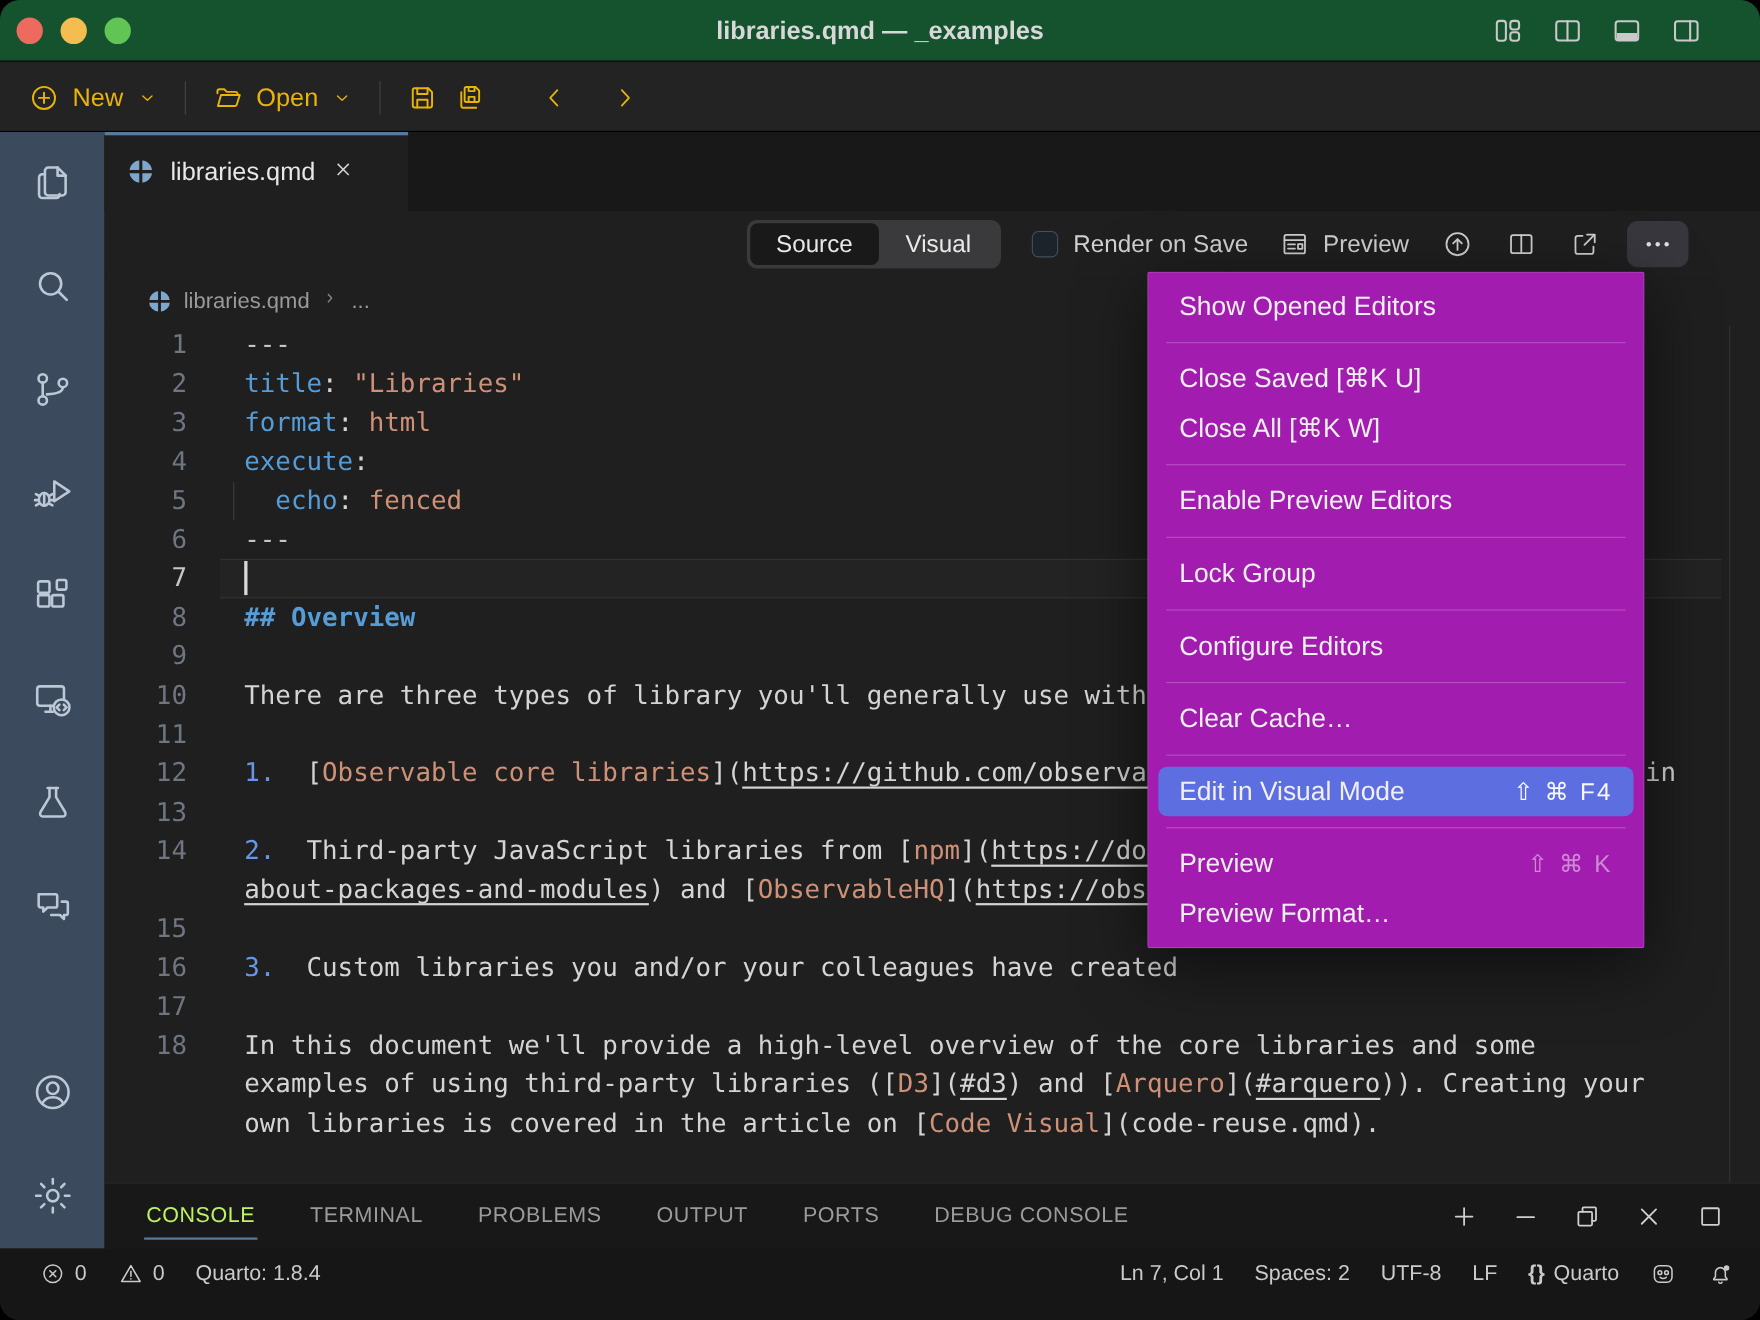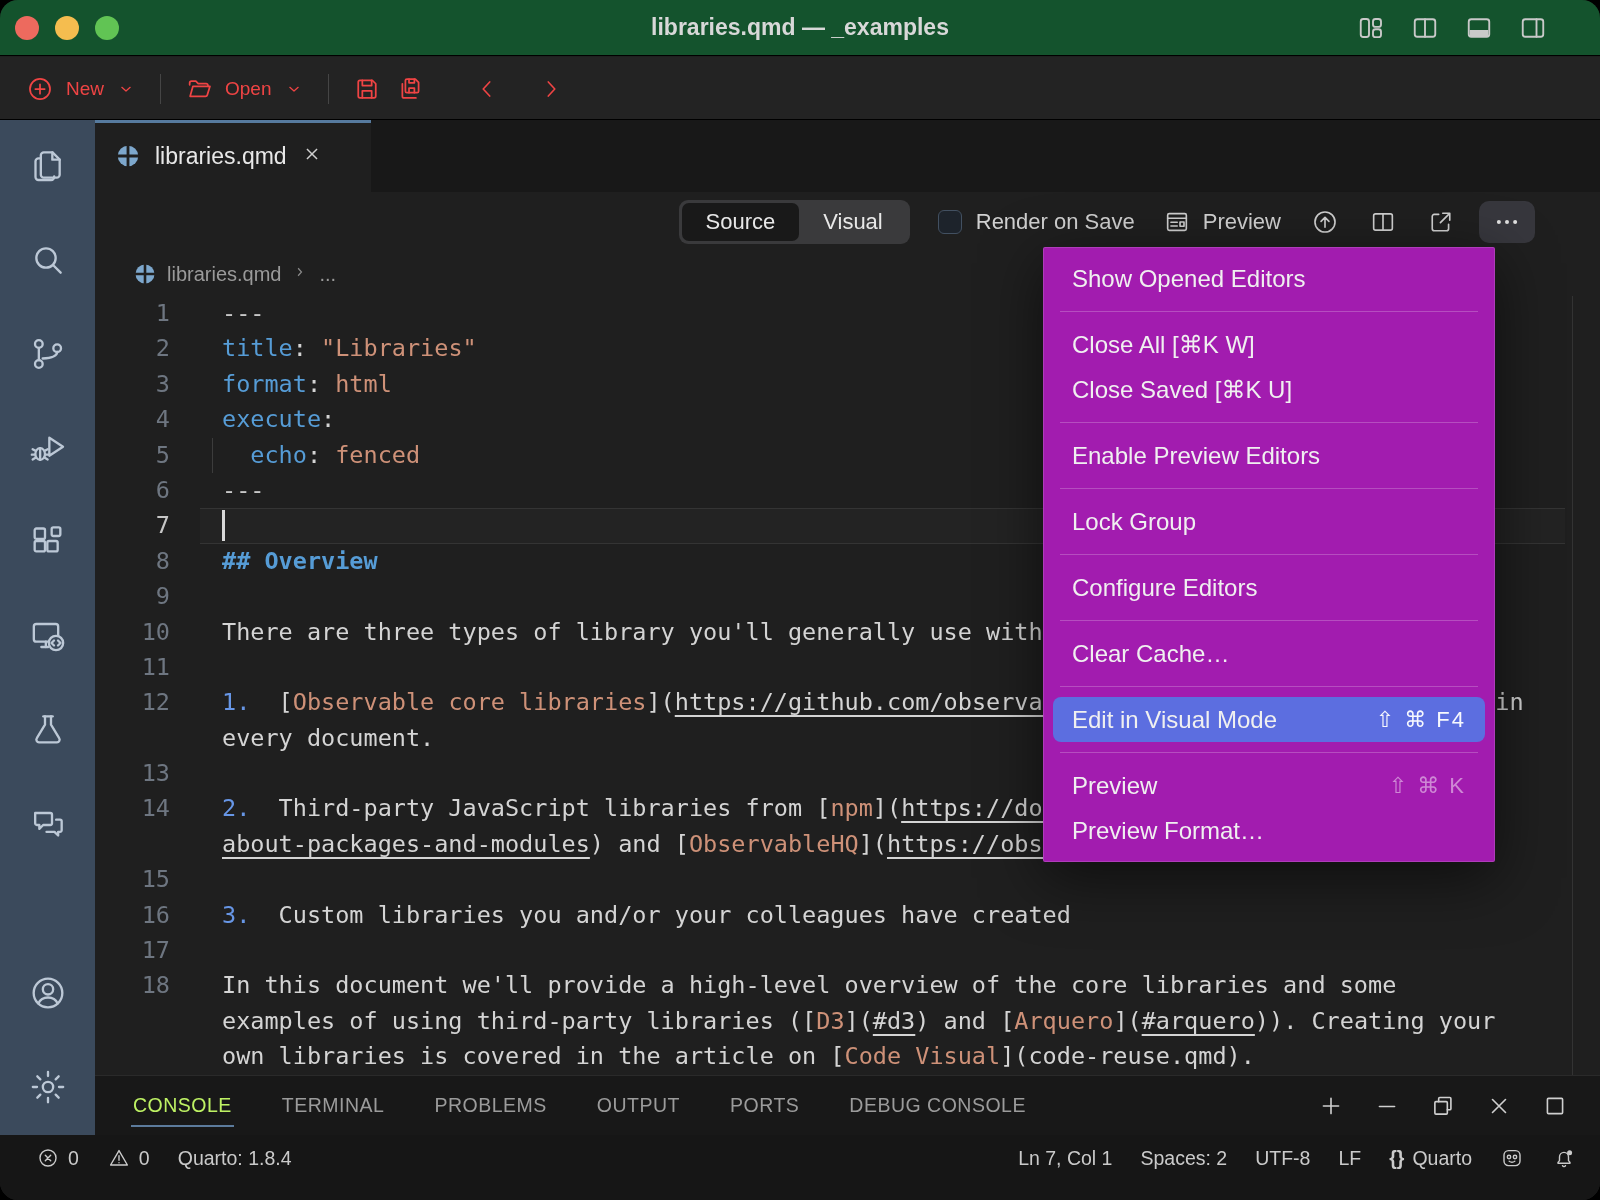--- a/index.html
+++ b/index.html
@@ -18,21 +18,21 @@
   .win-title { position:absolute; left:0; right:0; text-align:center; color:#d8d8d8;
                font-size:23px; font-weight:600; pointer-events:none; }
   .tb-icons { position:absolute; right:52px; top:0; height:56px; display:flex;
               align-items:center; gap:24px; color:#c9c9c9; }
   .tb-icons .i svg { width:30px; height:30px; }
 
   
   .toolbar { position:absolute; left:0; top:57px; width:1600px; height:63px;
              background:#232323; border-bottom:1px solid #000; }
   .tool-left { position:absolute; left:26px; top:0; height:63px; display:flex;
-               align-items:center; gap:16px; color:#ef4444; font-size:19px; }
+               align-items:center; gap:16px; color:#eab308; font-size:23px; }
   .tgroup { display:flex; align-items:center; gap:12px; cursor:default; }
   .vdiv { width:1px; height:30px; background:#454545; margin:0 8px; }
   .i { display:inline-flex; align-items:center; justify-content:center; }
   .i svg { width:28px; height:28px; stroke:currentColor; fill:none;
            stroke-width:1.5; stroke-linecap:round; stroke-linejoin:round; }
   .caret svg { width:20px; height:20px; }
   .navarrow svg { width:26px; height:26px; }
   .pill { position:absolute; top:66px; height:45px; background:#1e1f21;
           border:1px solid #3f4042; border-radius:10px; display:flex;
           align-items:center; color:#cfcfcf; font-size:22px; }
@@ -430,21 +430,20 @@
       <div class="code-row"><span class="gut">3</span><span class="ctext"><span class="tk-k">format</span><span class="tk-t">: </span><span class="tk-s">html</span></span></div>
       <div class="code-row"><span class="gut">4</span><span class="ctext"><span class="tk-k">execute</span><span class="tk-t">:</span></span></div>
       <div class="code-row"><div class="guide"></div><span class="gut">5</span><span class="ctext"><span class="tk-t">  </span><span class="tk-k">echo</span><span class="tk-t">: </span><span class="tk-s">fenced</span></span></div>
       <div class="code-row"><span class="gut">6</span><span class="ctext"><span class="tk-p">---</span></span></div>
       <div class="code-row cur"><div class="curline"></div><div class="cursor"></div><span class="gut">7</span><span class="ctext"></span></div>
       <div class="code-row"><span class="gut">8</span><span class="ctext"><span class="tk-h">## Overview</span></span></div>
       <div class="code-row"><span class="gut">9</span><span class="ctext"></span></div>
       <div class="code-row"><span class="gut">10</span><span class="ctext"><span class="tk-t">There are three types of library you'll generally use within Quarto documents:</span></span></div>
       <div class="code-row"><span class="gut">11</span><span class="ctext"></span></div>
       <div class="code-row"><span class="gut">12</span><span class="ctext"><span class="tk-n">1.</span><span class="tk-t">  [</span><span class="tk-s">Observable core libraries</span><span class="tk-t">](</span><span class="tk-u">https://github.com/observablehq/stdlib</span><span class="tk-t">) that are included in</span></span></div>
-      <div class="code-row"><span class="gut"></span><span class="ctext"><span class="tk-t">every document.</span></span></div>
       <div class="code-row"><span class="gut">13</span><span class="ctext"></span></div>
       <div class="code-row"><span class="gut">14</span><span class="ctext"><span class="tk-n">2.</span><span class="tk-t">  Third-party JavaScript libraries from [</span><span class="tk-s">npm</span><span class="tk-t">](</span><span class="tk-u">https://docs.npmjs.com/</span></span></div>
       <div class="code-row"><span class="gut"></span><span class="ctext"><span class="tk-u">about-packages-and-modules</span><span class="tk-t">) and [</span><span class="tk-s">ObservableHQ</span><span class="tk-t">](</span><span class="tk-u">https://observablehq.com/</span><span class="tk-t">)</span></span></div>
       <div class="code-row"><span class="gut">15</span><span class="ctext"></span></div>
       <div class="code-row"><span class="gut">16</span><span class="ctext"><span class="tk-n">3.</span><span class="tk-t">  Custom libraries you and/or your colleagues have created</span></span></div>
       <div class="code-row"><span class="gut">17</span><span class="ctext"></span></div>
       <div class="code-row"><span class="gut">18</span><span class="ctext"><span class="tk-t">In this document we'll provide a high-level overview of the core libraries and some</span></span></div>
       <div class="code-row"><span class="gut"></span><span class="ctext"><span class="tk-t">examples of using third-party libraries ([</span><span class="tk-s">D3</span><span class="tk-t">](</span><span class="tk-u">#d3</span><span class="tk-t">) and [</span><span class="tk-s">Arquero</span><span class="tk-t">](</span><span class="tk-u">#arquero</span><span class="tk-t">)). Creating your</span></span></div>
       <div class="code-row"><span class="gut"></span><span class="ctext"><span class="tk-t">own libraries is covered in the article on [</span><span class="tk-s">Code Visual</span><span class="tk-t">](</span><span class="tk-t">code-reuse.qmd</span><span class="tk-t">).</span></span></div>
     </div>
@@ -550,24 +549,24 @@
         </span>
       </div>
   </div>
 
   <div class="cm" id="ctxmenu">
       <div class="cm-item">
         <span>Show Opened Editors</span>
       </div>
       <div class="cm-sep"></div>
       <div class="cm-item">
+        <span>Close Saved [⌘K U]</span>
+      </div>
+      <div class="cm-item">
         <span>Close All [⌘K W]</span>
-      </div>
-      <div class="cm-item">
-        <span>Close Saved [⌘K U]</span>
       </div>
       <div class="cm-sep"></div>
       <div class="cm-item">
         <span>Enable Preview Editors</span>
       </div>
       <div class="cm-sep"></div>
       <div class="cm-item">
         <span>Lock Group</span>
       </div>
       <div class="cm-sep"></div>

